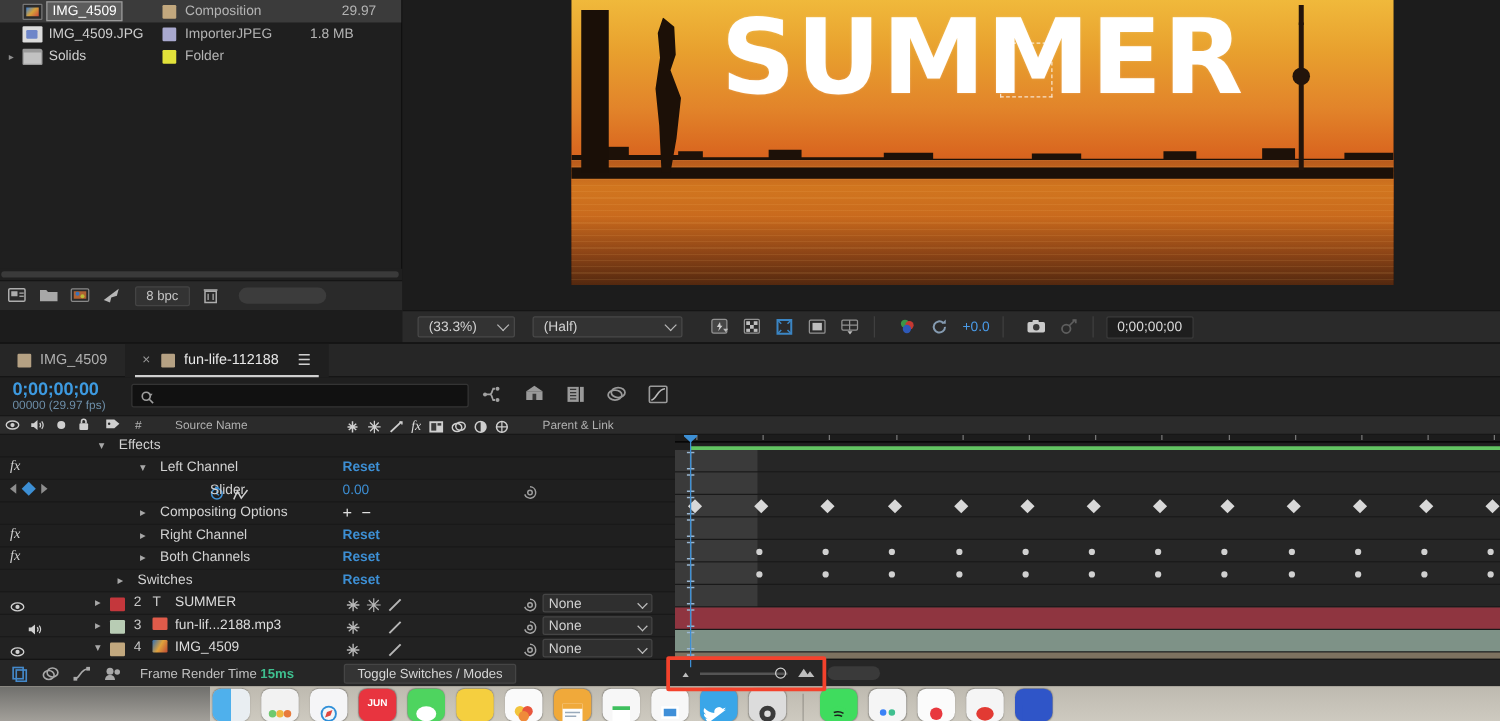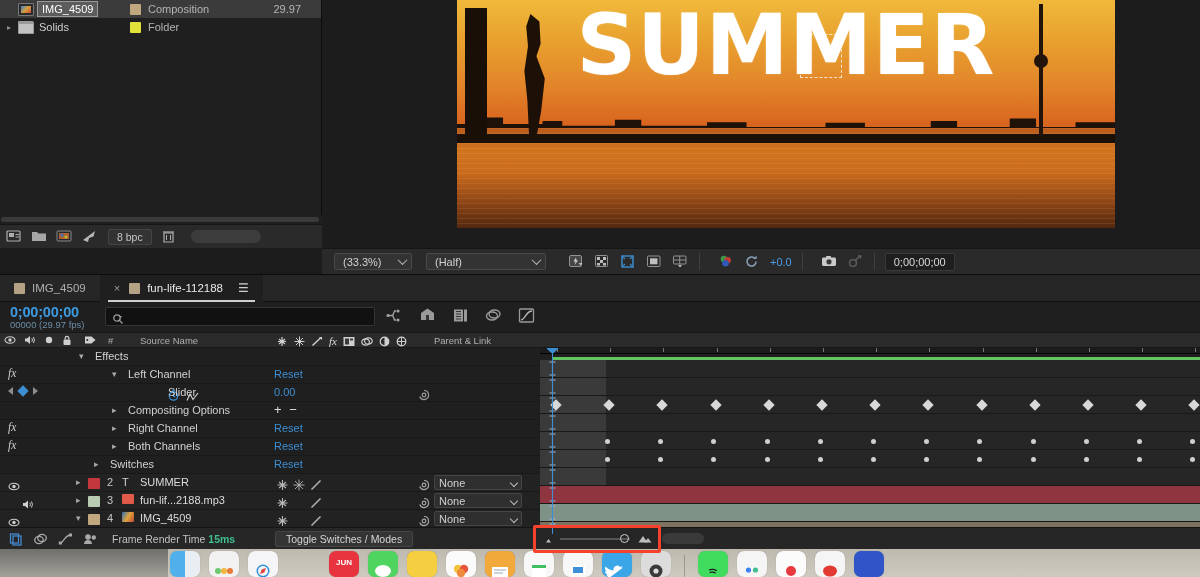--- a/index.html
+++ b/index.html
@@ -129,21 +129,21 @@
   
   .tl-head { position:relative; height:16px; background:#2b2b2b; border-top:1px solid #171717;
      border-bottom:1px solid #171717; font-size:9.5px; color:#b0b0b0; }
   .th { position:absolute; top:0; height:16px; line-height:16px; }
   .th-icos { position:absolute; left:4px; top:0; height:16px; display:flex; align-items:center; gap:8px; }
 
   
   .tl-body { position:relative; height:186px; overflow:hidden; }
   .row { position:relative; height:18px; border-bottom:1px solid #191919; }
   .row .lbl { position:absolute; font-size:11px; color:#d2d2d2; white-space:nowrap; top:2px; }
-  .row .reset { position:absolute; left:274px; top:2px; font-size:11px; color:#3d8fd4; }
+  .row .reset { position:absolute; left:274px; top:2px; font-size:11px; color:#3d8fd4;font-weight:bold; }
   .row .val { position:absolute; left:274px; top:2px; font-size:11px; color:#3d8fd4; }
   .row .fx { position:absolute; left:8px; top:1px; font-size:11.5px; color:#cfcfcf;
      font-family:"Liberation Serif", serif; font-style:italic; }
   .disc { position:absolute; font-size:9px; color:#a8a8a8; top:3px; }
   .row .pm { position:absolute; left:274px; top:0px; font-size:13px; color:#e0e0e0; letter-spacing:2px; }
   .stopw { position:absolute; left:168px; top:3px; width:11px; height:11px; }
   .graphico { position:absolute; left:186px; top:4px; width:13px; height:10px; }
   .kfnav { position:absolute; left:8px; top:3px; display:flex; align-items:center; gap:6px; }
   .kfnav .ar { width:0;height:0;border-top:4px solid transparent;border-bottom:4px solid transparent; }
   .kfnav .arl { border-right:5px solid #8e8e8e; }
@@ -225,20 +225,28 @@
 
   <div class="project-panel">
     <div id="proj-rows">
         <div class="proj-row sel">
           <span class="proj-disc"></span>
           <span class="proj-ico ic-comp"></span>
           <span class="proj-name boxed">IMG_4509</span>
           <span class="proj-swatch" style="background:#c2a87e"></span>
           <span class="proj-type">Composition</span>
           <span class="proj-size r">29.97</span>
+        </div>
+        <div class="proj-row">
+          <span class="proj-disc"></span>
+          <span class="proj-ico ic-jpg"></span>
+          <span class="proj-name">IMG_4509.JPG</span>
+          <span class="proj-swatch" style="background:#a9a9cf"></span>
+          <span class="proj-type">ImporterJPEG</span>
+          <span class="proj-size">1.8 MB</span>
         </div>
         <div class="proj-row">
           <span class="proj-disc">▸</span>
           <span class="proj-ico ic-folder"></span>
           <span class="proj-name">Solids</span>
           <span class="proj-swatch" style="background:#e2e23a"></span>
           <span class="proj-type">Folder</span>
           <span class="proj-size"></span>
         </div>
       </div>
@@ -834,21 +842,21 @@
         <span class="dicon" style="background: rgb(242, 242, 242);"><svg width="30" height="26" viewBox="0 0 30 26">
             <circle cx="9" cy="20" r="3" fill="#6ec96e"></circle>
             <circle cx="15" cy="20" r="3" fill="#f0b640"></circle>
             <circle cx="21" cy="20" r="3" fill="#e87a3a"></circle>
           </svg></span>
         <span class="dicon" style="background: rgb(245, 245, 247);"><svg width="30" height="26" viewBox="0 0 30 26">
             <circle cx="15" cy="20" r="6.5" fill="#2f8fd8"></circle>
             <circle cx="15" cy="20" r="5" fill="#f2f6f9"></circle>
             <path d="M18 17l-1.6 4.4-4.4 1.6 1.6-4.4z" fill="#e0473f"></path>
           </svg></span>
-        <span class="dicon" style="background: rgb(232, 52, 63); margin-left: 42px;">
+        <span class="dicon" style="background: rgb(232, 52, 63);">
           <span class="dlabel">JUN</span>
         </span>
         <span class="dicon" style="background: rgb(78, 212, 95);"><svg width="30" height="26" viewBox="0 0 30 26">
             <ellipse cx="15" cy="20" rx="8" ry="6" fill="#ffffff"></ellipse>
           </svg></span>
         <span class="dicon" style="background: rgb(245, 207, 63);"></span>
         <span class="dicon" style="background: rgb(250, 250, 250);"><svg width="30" height="26" viewBox="0 0 30 26">
             <circle cx="12" cy="18" r="4.2" fill="#f2c43c"></circle>
             <circle cx="18" cy="18" r="4.2" fill="#e8553c"></circle>
             <circle cx="15" cy="22" r="4.2" fill="#ef8a3a"></circle>

